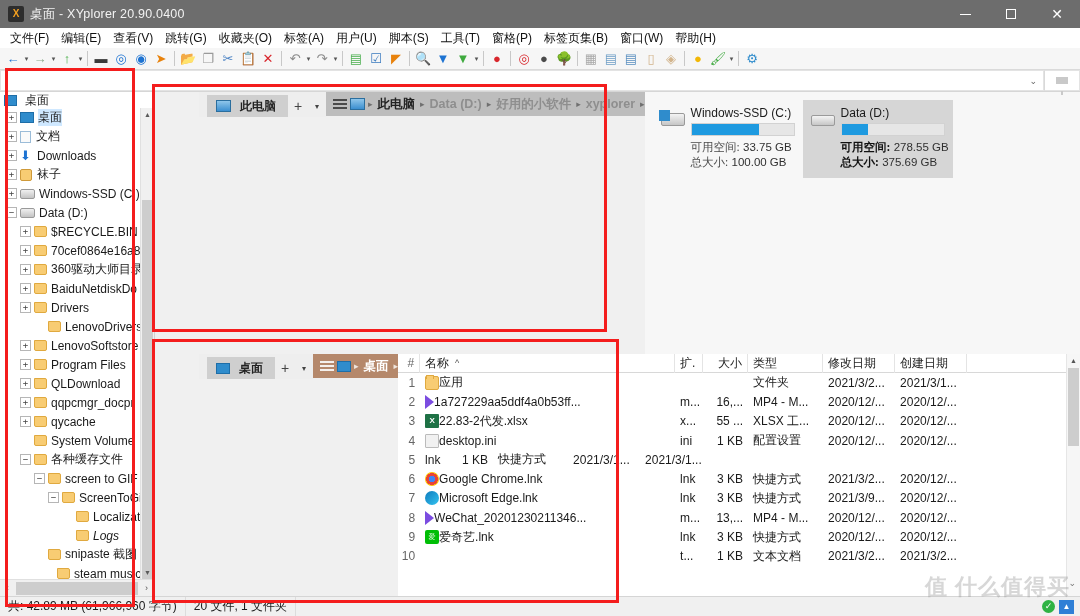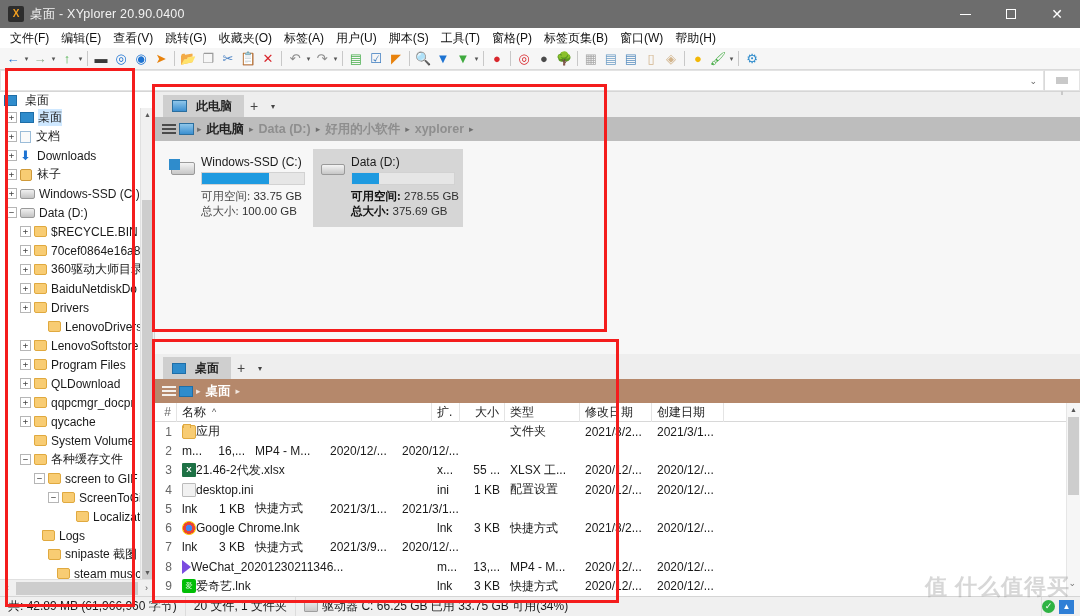--- a/index.html
+++ b/index.html
@@ -68,21 +68,21 @@
   .tnode.sel .tlabel{background:#cfe8ff;}
   .vscroll{position:absolute;right:0;top:16px;width:14px;bottom:17px;background:#f0f0f0;border-left:1px solid #e0e0e0;}
   .vthumb{position:absolute;left:1px;right:1px;top:92px;height:420px;background:#cdcdcd;}
   .vs-arrow{position:absolute;left:0;right:0;height:13px;display:flex;align-items:center;justify-content:center;font-size:7px;color:#5a5a5a;}
   .hscroll{position:absolute;left:0;right:0;bottom:0;height:17px;background:#f0f0f0;border-top:1px solid #e0e0e0;display:flex;align-items:center;}
   .hs-arrow{width:15px;text-align:center;font-size:9px;color:#555;}
   .hthumb{flex:1;height:13px;background:#cdcdcd;margin:0 1px;}
 
   
   .panes{flex:1;display:flex;flex-direction:column;background:#f0f0f0;overflow:hidden;}
-  .pane{display:flex;flex-direction:column;overflow:hidden;}
+  .pane{display:flex;flex-direction:row;overflow:hidden;margin-left:44px;}
   .pane-top{height:262px;}
   .pane-bot{flex:1;}
   .tabbar{height:25px;background:#eeeeee;display:flex;align-items:flex-end;padding-left:8px;}
   .tab{height:22px;display:flex;align-items:center;gap:5px;padding:0 12px 0 9px;background:#d9d9d9;font-size:12px;font-weight:bold;color:#222;}
   .tab.active{background:#cfcfcf;}
   .tab-plus{width:20px;height:22px;display:flex;align-items:center;justify-content:center;font-size:14px;color:#444;}
   .tab-drop{width:18px;height:22px;display:flex;align-items:center;justify-content:center;font-size:8px;color:#444;}
   .crumbbar{height:24px;display:flex;align-items:center;gap:3px;padding-left:7px;font-size:12.5px;}
   .crumbbar.grey{background:#bdbdbd;}
   .crumbbar.tan{background:#b5886b;}
@@ -369,21 +369,21 @@
         <div class="tnode" style="padding-left: 48px;">
           <span class="expander">−</span>
           <span class="ticon" style="width: 13px; height: 11px; background: rgb(248, 204, 115); border: 1px solid rgb(224, 169, 63); border-radius: 0px 2px 2px; margin-right: 4px; display: inline-block;"></span>
           <span class="tlabel">ScreenToGif</span>
         </div>
         <div class="tnode" style="padding-left: 62px;">
           <span class="expander none"></span>
           <span class="ticon" style="width: 13px; height: 11px; background: rgb(248, 204, 115); border: 1px solid rgb(224, 169, 63); border-radius: 0px 2px 2px; margin-right: 4px; display: inline-block;"></span>
           <span class="tlabel">Localization</span>
         </div>
-        <div class="tnode" style="padding-left: 28px;">
+        <div class="tnode" style="padding-left: 62px; font-style: italic;">
           <span class="expander none"></span>
           <span class="ticon" style="width: 13px; height: 11px; background: rgb(248, 204, 115); border: 1px solid rgb(224, 169, 63); border-radius: 0px 2px 2px; margin-right: 4px; display: inline-block;"></span>
           <span class="tlabel">Logs</span>
         </div>
         <div class="tnode" style="padding-left: 34px;">
           <span class="expander none"></span>
           <span class="ticon" style="width: 13px; height: 11px; background: rgb(248, 204, 115); border: 1px solid rgb(224, 169, 63); border-radius: 0px 2px 2px; margin-right: 4px; display: inline-block;"></span>
           <span class="tlabel">snipaste 截图</span>
         </div>
         <div class="tnode" style="padding-left: 43px;">
@@ -516,31 +516,35 @@
                 <span>应用</span>
               </div>
               <div class="fc c-ext"></div>
               <div class="fc c-size"></div>
               <div class="fc c-type">文件夹</div>
               <div class="fc c-mod">2021/3/2...</div>
               <div class="fc c-cre">2021/3/1...</div>
             </div>
             <div class="frow">
               <div class="fc c-idx">2</div>
+              <div class="fc c-name">
+                <span class="ic ic-mp4"></span>
+                <span>1a727229aa5ddf4a0b53ff...</span>
+              </div>
               <div class="fc c-ext">m...</div>
               <div class="fc c-size">16,...</div>
               <div class="fc c-type">MP4 - M...</div>
               <div class="fc c-mod">2020/12/...</div>
               <div class="fc c-cre">2020/12/...</div>
             </div>
             <div class="frow">
               <div class="fc c-idx">3</div>
               <div class="fc c-name">
                 <span class="ic ic-xlsx">X</span>
-                <span>21.46-2代发.xlsx</span>
+                <span>22.83-2代发.xlsx</span>
               </div>
               <div class="fc c-ext">x...</div>
               <div class="fc c-size">55 ...</div>
               <div class="fc c-type">XLSX 工...</div>
               <div class="fc c-mod">2020/12/...</div>
               <div class="fc c-cre">2020/12/...</div>
             </div>
             <div class="frow">
               <div class="fc c-idx">4</div>
               <div class="fc c-name">
@@ -568,20 +572,24 @@
                 <span>Google Chrome.lnk</span>
               </div>
               <div class="fc c-ext">lnk</div>
               <div class="fc c-size">3 KB</div>
               <div class="fc c-type">快捷方式</div>
               <div class="fc c-mod">2021/3/2...</div>
               <div class="fc c-cre">2020/12/...</div>
             </div>
             <div class="frow">
               <div class="fc c-idx">7</div>
+              <div class="fc c-name">
+                <span class="ic ic-lnk edge"></span>
+                <span>Microsoft Edge.lnk</span>
+              </div>
               <div class="fc c-ext">lnk</div>
               <div class="fc c-size">3 KB</div>
               <div class="fc c-type">快捷方式</div>
               <div class="fc c-mod">2021/3/9...</div>
               <div class="fc c-cre">2020/12/...</div>
             </div>
             <div class="frow">
               <div class="fc c-idx">8</div>
               <div class="fc c-name">
                 <span class="ic ic-mp4"></span>
@@ -620,24 +628,20 @@
           <div class="fl-vthumb"></div>
         </div>
       </div>
     </div>
   </div>
 </div>
 
 <div class="statusbar">
   <div class="sb-cell">共: 42.89 MB (61,966,960 字节)</div>
   <div class="sb-cell">20 文件, 1 文件夹</div>
-  <div class="sb-cell sb-grow">
-    <span class="sb-drive-ic"></span>
-    <span>驱动器 C: 66.25 GB 已用   33.75 GB 可用(34%)</span>
-  </div>
   <div class="sb-icons">
     <span class="sb-ok">✓</span>
     <span class="sb-blue">▲</span>
   </div>
 </div>
 
 <div class="mini-caret">⌄</div>
 <div class="watermark">值 什么值得买</div>
 
 <div id="redboxes">

